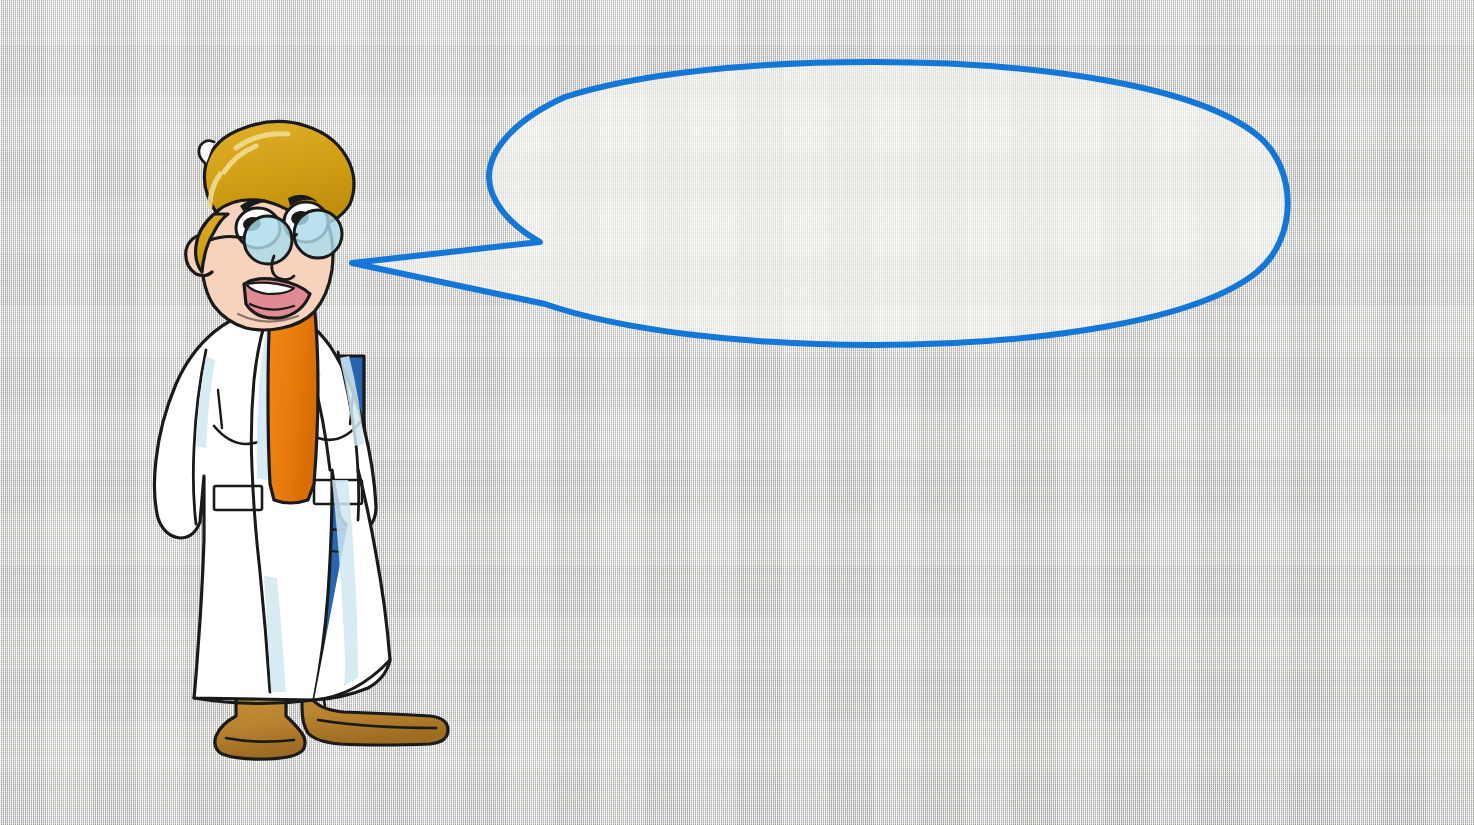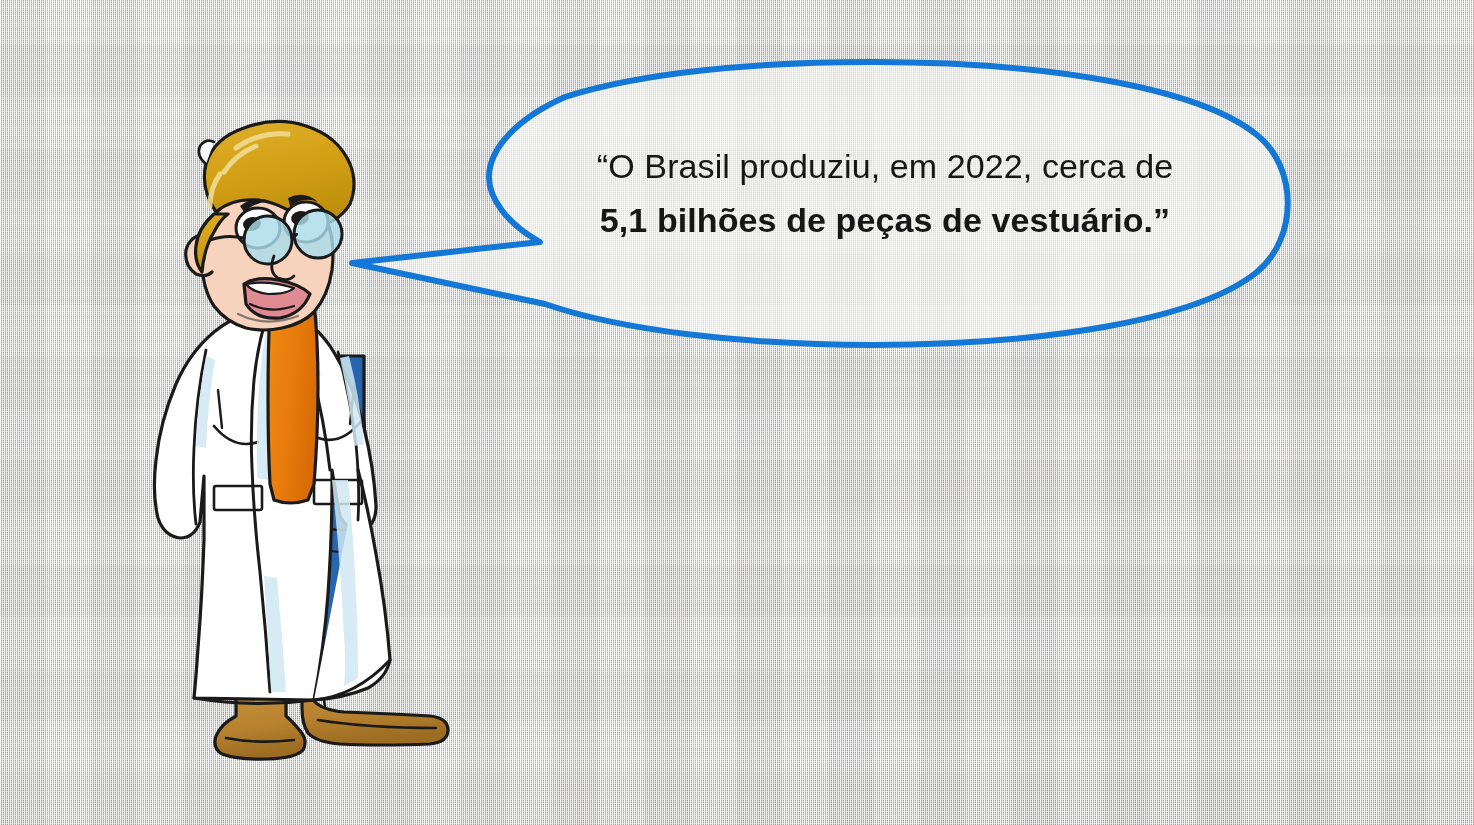--- a/index.html
+++ b/index.html
@@ -328,19 +328,15 @@
                  C1198 320 1043 345 873 345
                  C742 345 620 330 545 304
                  L352 263
                  L540 242
                  C506 223 489 198 489 177
                  C489 148 518 118 565 97
                  C640 73 752 62 873 62 Z" fill="#f8f8f6" fill-opacity="0.62" stroke="#1277d6" stroke-width="6" stroke-linejoin="round"></path>
       </g>
     </svg>
 
-    <div class="bubble-text">
-      <div class="bubble-line-1">“O Brasil produziu, em 2022, cerca de</div>
-      <div class="bubble-line-2">5,1 bilhões de peças de vestuário.”</div>
-    </div>
   </div>
 
 </div>
 
 </body></html>

